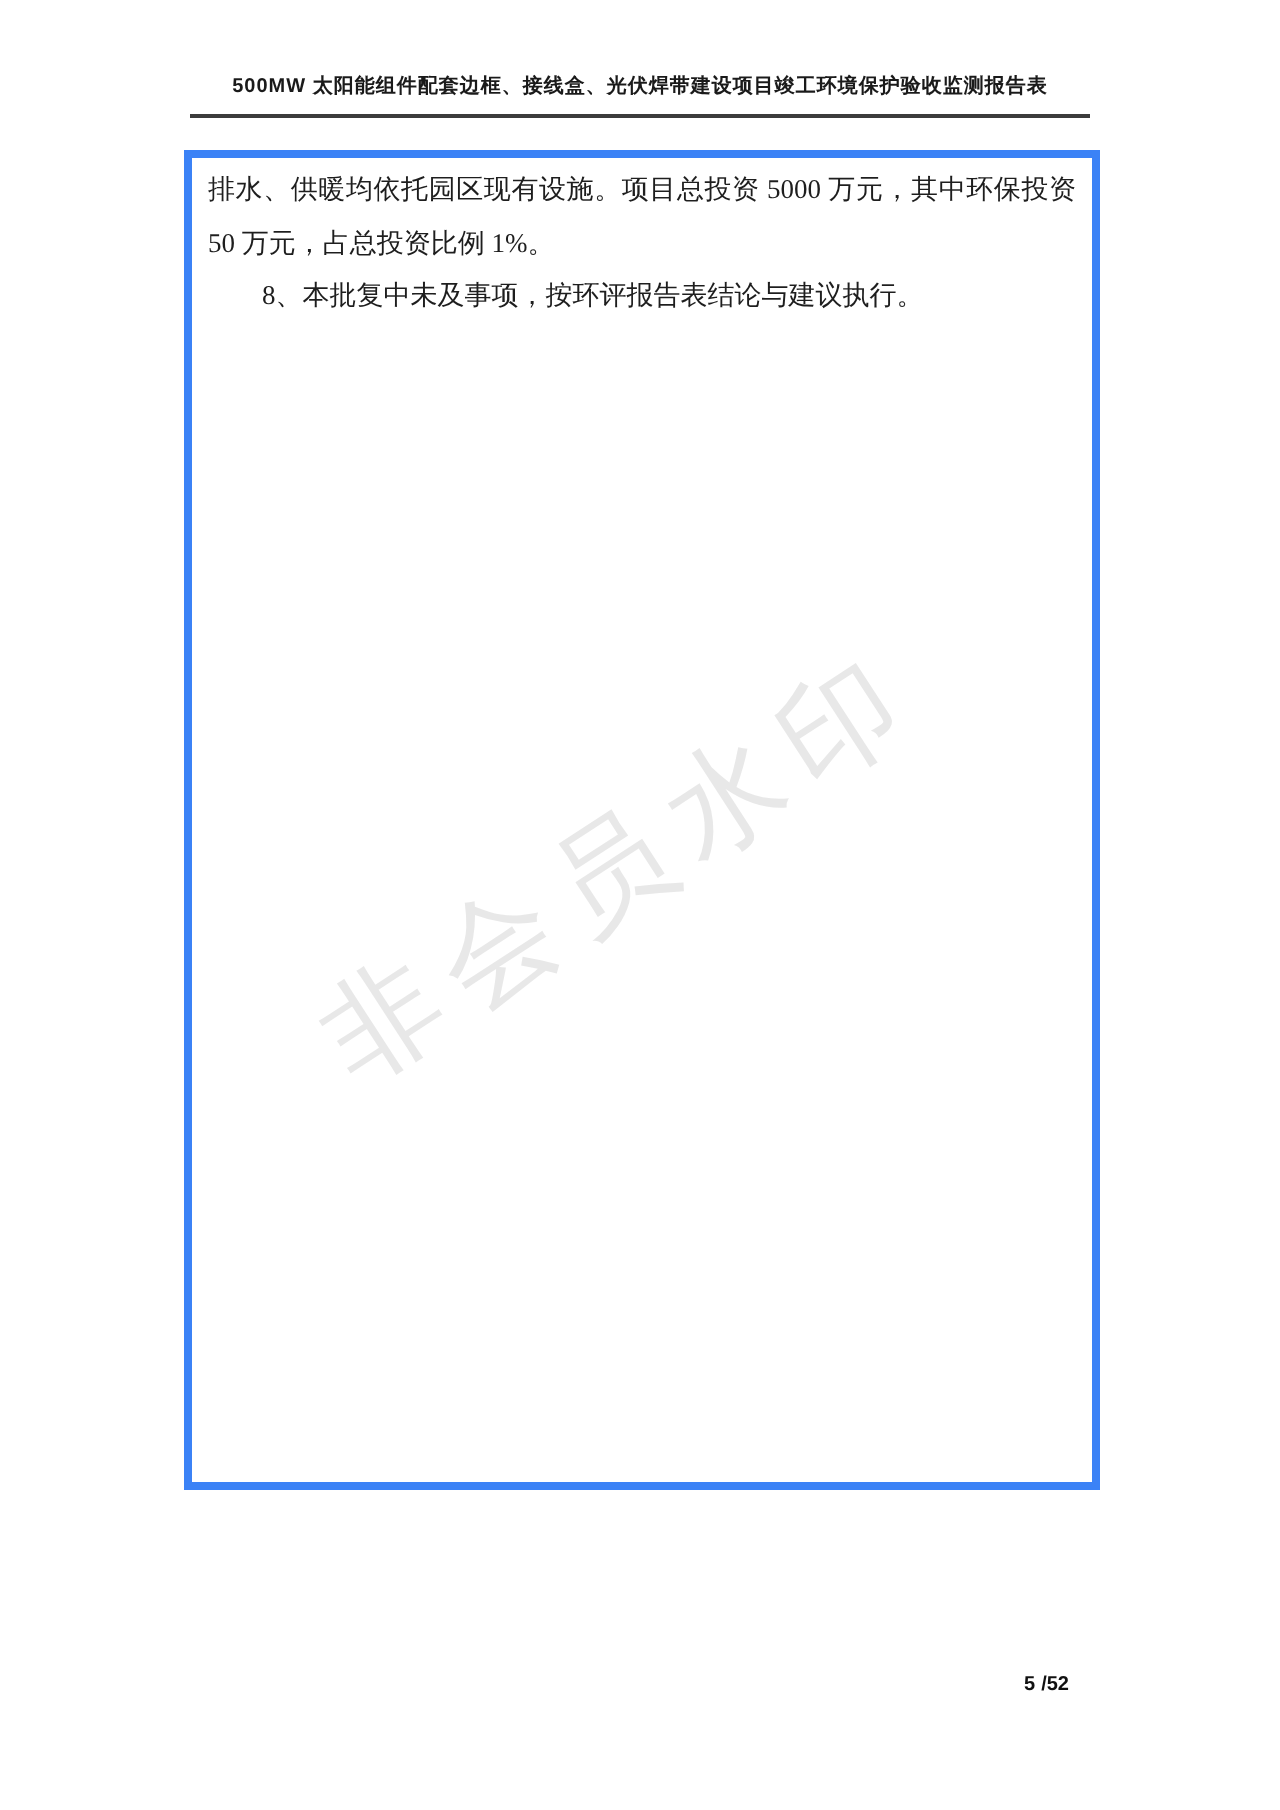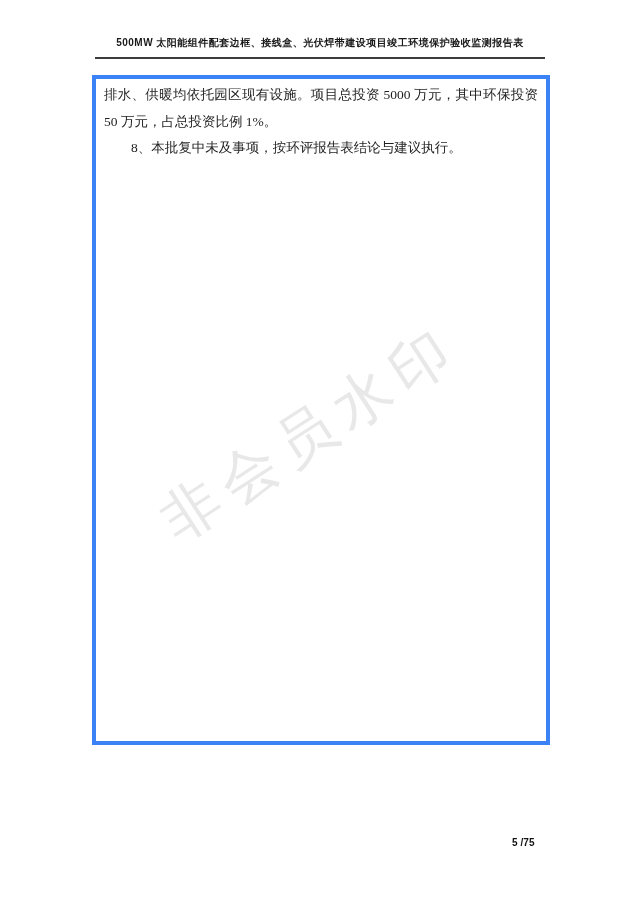--- a/index.html
+++ b/index.html
@@ -100,16 +100,16 @@
   <div class="header-rule"></div>
 
   <div class="watermark">非会员水印</div>
 
   <div class="content-box">
     <p>排水、供暖均依托园区现有设施。项目总投资 5000 万元，其中环保投资 50 万元，占总投资比例 1%。</p>
     <p class="indent">8、本批复中未及事项，按环评报告表结论与建议执行。</p>
   </div>
 
   <div class="footer-page">
-    <span>5</span><span class="sep-gap"></span><span>/75</span>
+    <span>5</span><span class="sep-gap"></span><span>/52</span>
   </div>
 
 </div>
 
 </body></html>

